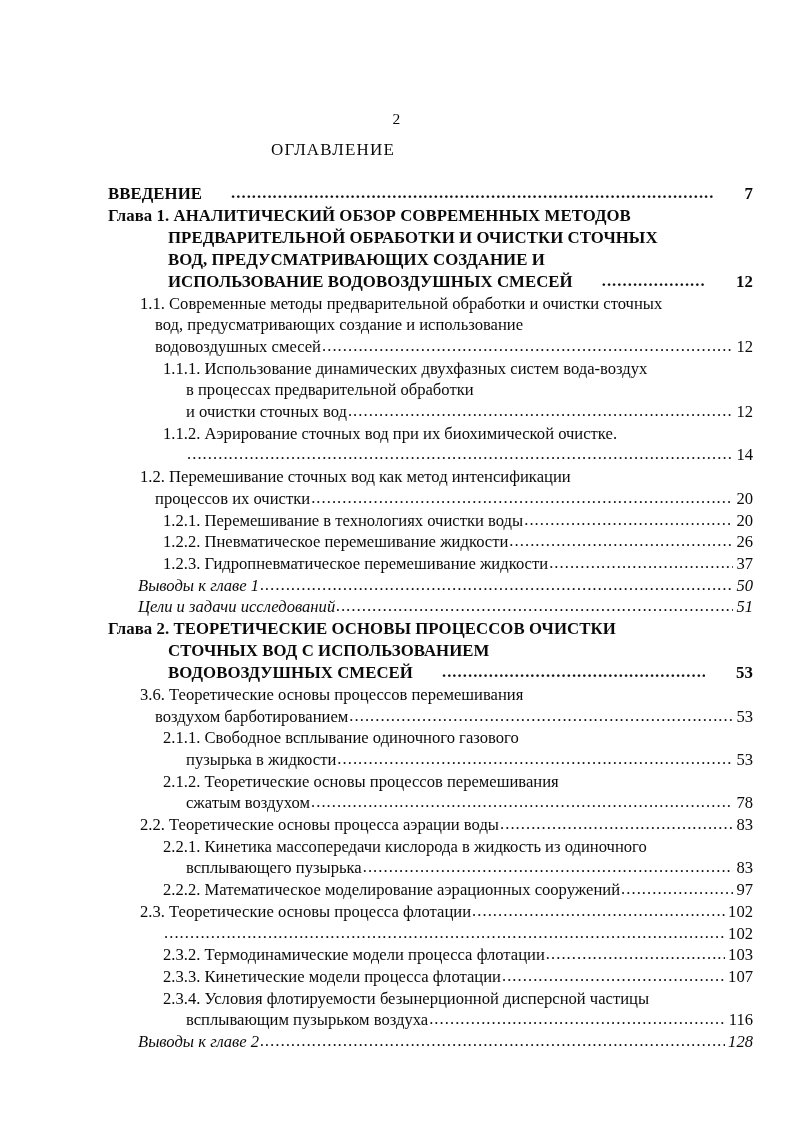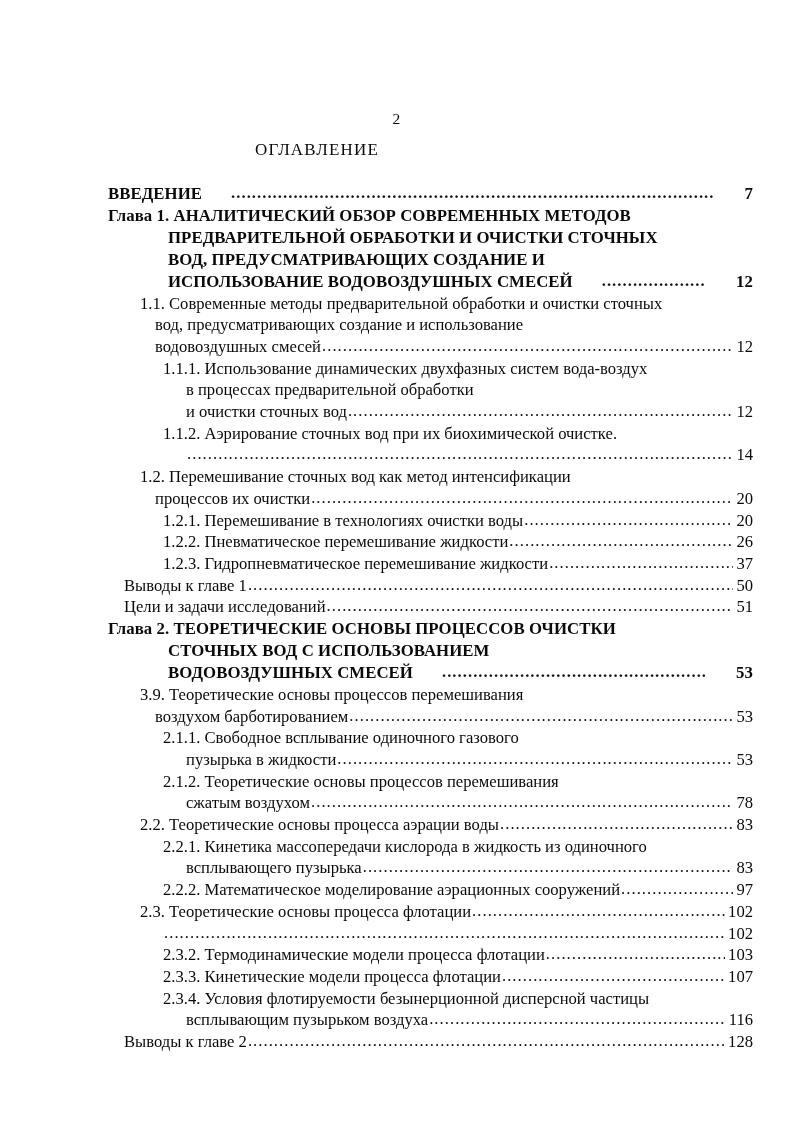--- a/index.html
+++ b/index.html
@@ -31,21 +31,21 @@
     left: 0;
     width: 793px;
     text-align: center;
     font-size: 15.5px;
     letter-spacing: 0.2px;
   }
 
   .doc-title {
     position: absolute;
     top: 140px;
-    left: 0;
+    left: 16px;
     width: 634px;
     text-align: center;
     font-size: 17px;
     letter-spacing: 1.2px;
   }
 
   .toc {
     position: absolute;
     top: 183px;
     left: 108px;
@@ -91,21 +91,21 @@
   .bold { font-weight: bold; gap: 28px; }
   .chapline { font-size: 16.8px; line-height: 21.9px; letter-spacing: 0.05px; }
 
   
   .i0  { margin-left: 0px; }       
   .i0c { margin-left: 60px; }      
   .i1  { margin-left: 32px; }      
   .i1c { margin-left: 47px; }      
   .i2  { margin-left: 55px; }      
   .i2c { margin-left: 78px; }      
-  .ic  { margin-left: 16px; }
+  .ic  { margin-left: 30px; font-style: italic; }
 </style>
 </head>
 <body>
 
 <div class="page">
 
   <div class="folio">2</div>
 
   <div class="doc-title">ОГЛАВЛЕНИЕ</div>
 
@@ -173,21 +173,21 @@
         <span class="leader">.........................................................................................................................................................................</span>
         <span class="pg">51</span>
       </div>
       <div class="line i0 bold chapline">Глава 2. ТЕОРЕТИЧЕСКИЕ ОСНОВЫ ПРОЦЕССОВ ОЧИСТКИ</div>
       <div class="line i0c bold chapline">СТОЧНЫХ ВОД С ИСПОЛЬЗОВАНИЕМ</div>
       <div class="row i0c bold chapline">
         <span class="txt">ВОДОВОЗДУШНЫХ СМЕСЕЙ</span>
         <span class="leader">.........................................................................................................................................................................</span>
         <span class="pg">53</span>
       </div>
-      <div class="line i1">3.9. Теоретические основы процессов перемешивания</div>
+      <div class="line i1">3.6. Теоретические основы процессов перемешивания</div>
       <div class="row i1c">
         <span class="txt">воздухом барботированием</span>
         <span class="leader">.........................................................................................................................................................................</span>
         <span class="pg">53</span>
       </div>
       <div class="line i2">2.1.1. Свободное всплывание одиночного газового</div>
       <div class="row i2c">
         <span class="txt">пузырька в жидкости</span>
         <span class="leader">.........................................................................................................................................................................</span>
         <span class="pg">53</span>

